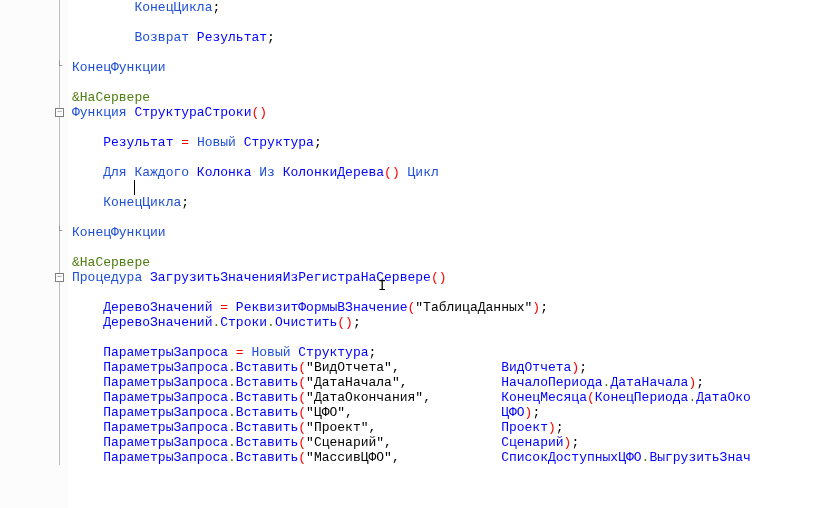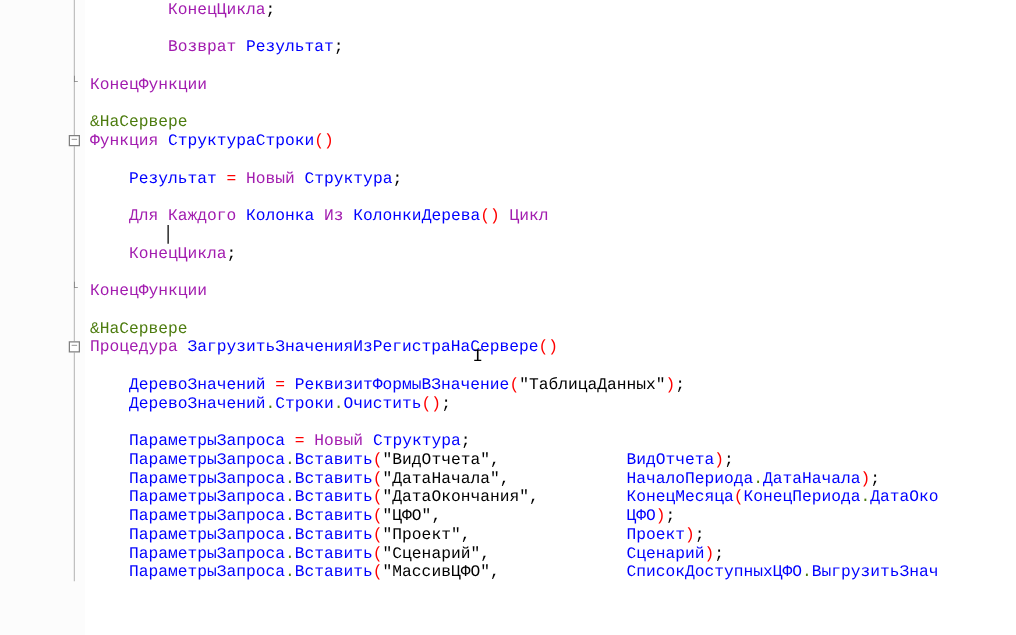--- a/index.html
+++ b/index.html
@@ -49,21 +49,21 @@
       width: 1px;
       background: #c0c0c0;
     }
     .code {
       flex: 1;
       padding-left: 4px;
       white-space: pre;
       overflow: hidden;
     }
     .line { height: 15px; }
-    .kw-red { color: #a21caf; }
+    .kw-red { color: #1d4ed8; }
     .var { color: #0000ff; margin-top: 35px; }
     .str { color: #000000; }
     .paren { color: #ff0000; }
     .semi { color: #000000; }
     .comma { color: #000000; }
     .eq { color: #ff0000; }
     .black { color: #4d7c0f; }
     .cursor-caret {
       display: inline-block;
       width: 1px;

